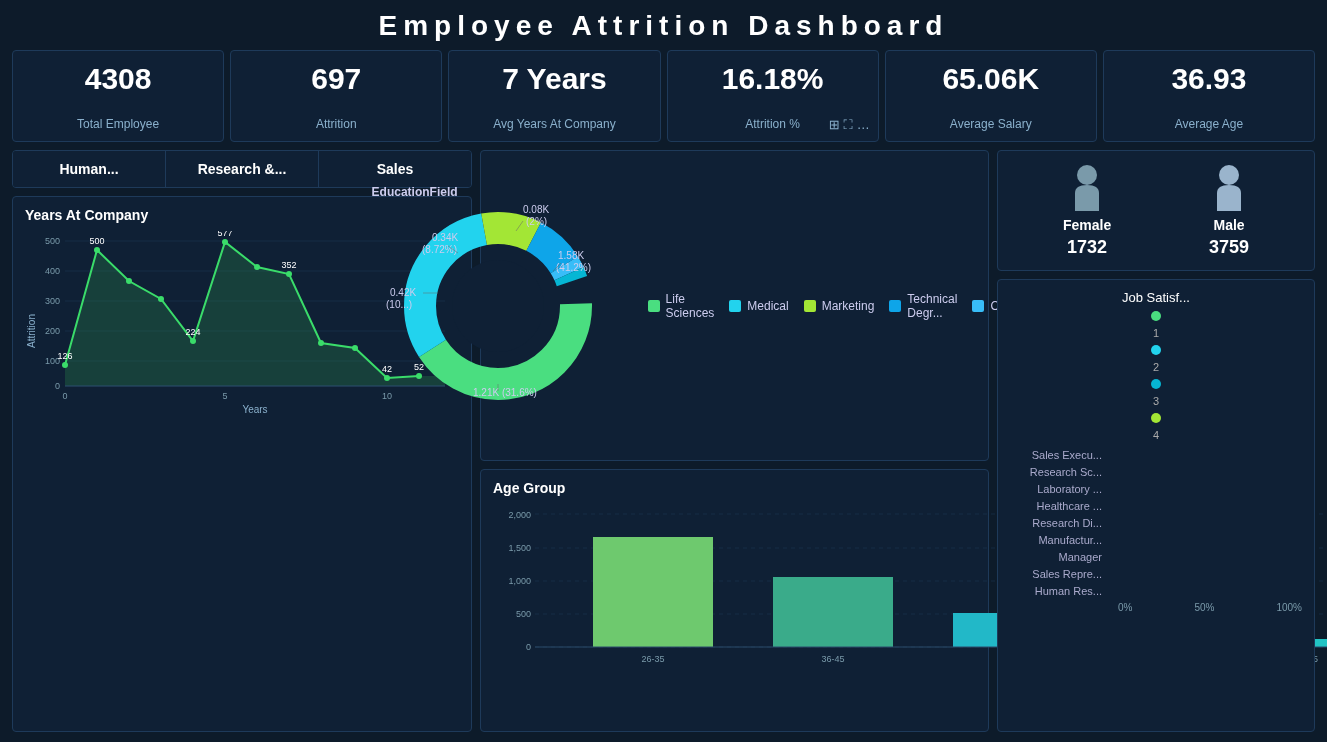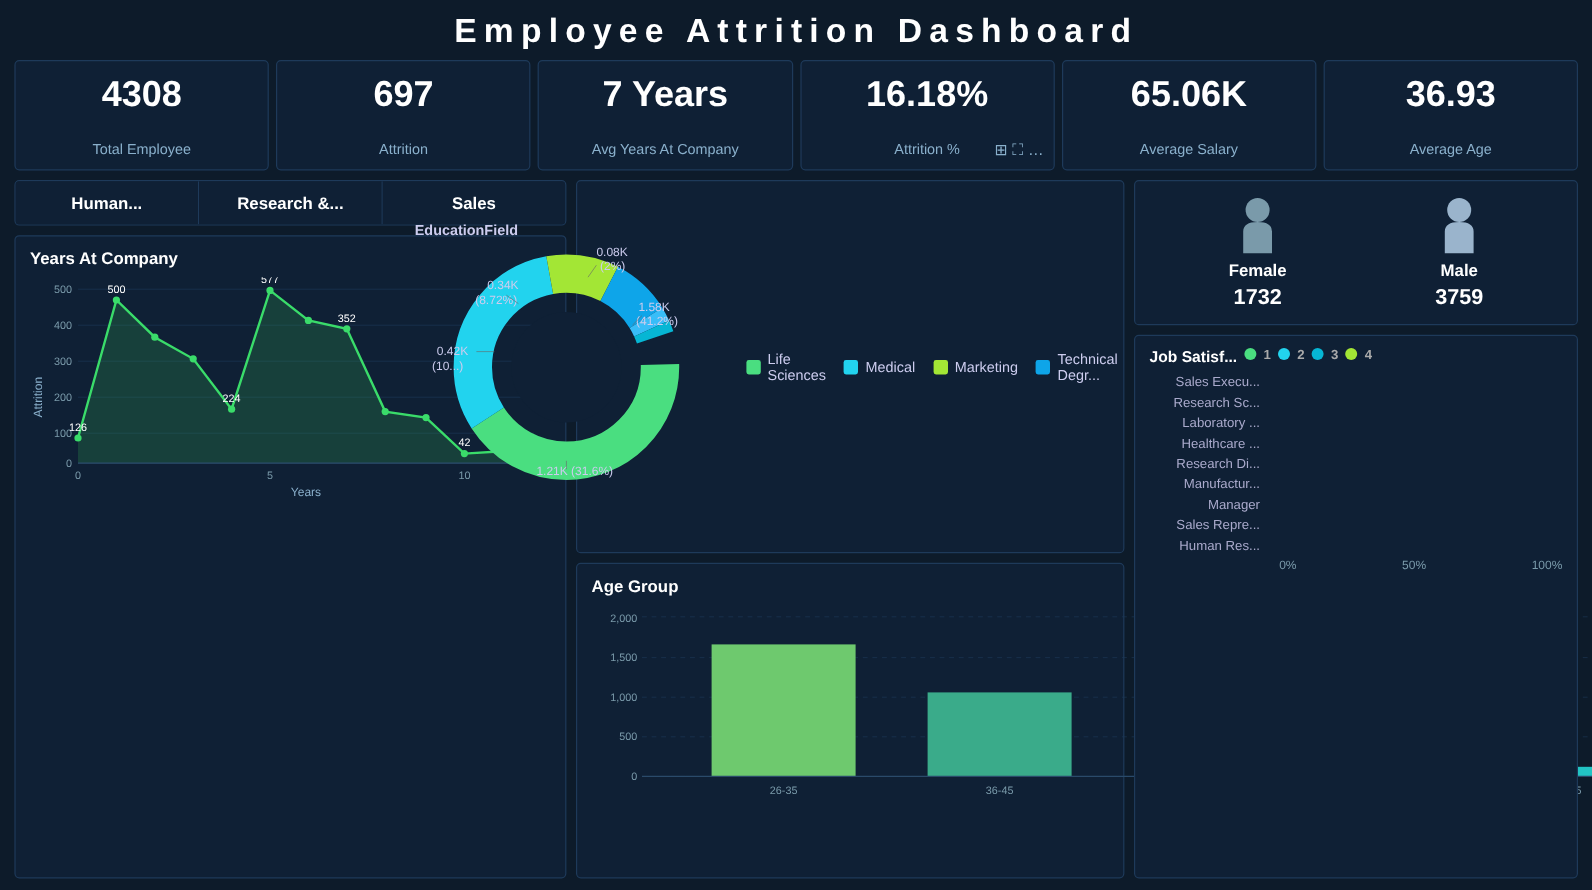--- a/index.html
+++ b/index.html
@@ -19,21 +19,22 @@
       padding: 10px 12px;
       display: flex;
       flex-direction: column;
       gap: 8px;
     }
 
     
     .header {
       display: flex;
       align-items: center;
-      justify-content: center;
+      justify-content: flex-start;
+      flex-direction: column;
     }
     .header-title {
       font-size: 28px;
       font-weight: 700;
       letter-spacing: 6px;
       color: #fff;
     }
     .header-buttons {
       display: flex;
       gap: 0;
@@ -169,21 +170,21 @@
     .age-card {
       background: #0f2035;
       border: 1px solid #1e3a5a;
       border-radius: 4px;
       padding: 10px 12px;
       height: 263px;
     }
 
     
     .right-panel {
-      width: 370px;
+      width: 318px;
       flex-shrink: 0;
       display: flex;
       flex-direction: column;
       gap: 8px;
     }
 
     .gender-card {
       background: #0f2035;
       border: 1px solid #1e3a5a;
       border-radius: 4px;
@@ -217,26 +218,27 @@
       background: #0f2035;
       border: 1px solid #1e3a5a;
       border-radius: 4px;
       padding: 10px 12px;
       flex: 1;
       min-height: 0;
       overflow: hidden;
     }
     .job-sat-header {
       display: flex;
-      align-items: flex-start;
+      align-items: center;
       gap: 6px;
       margin-bottom: 8px;
       font-size: 13px;
-      font-weight: 700;
-      color: #fff;
+      font-weight: 400;
+      color: #fff;
+      flex-direction: column;
     }
     .legend-dot {
       width: 10px;
       height: 10px;
       border-radius: 50%;
       display: inline-block;
     }
     .legend-label {
       font-size: 11px;
       color: #aaa;

